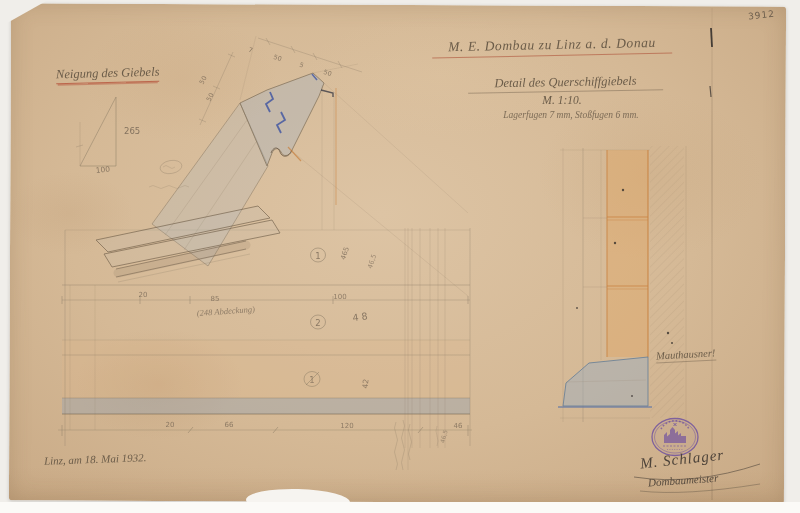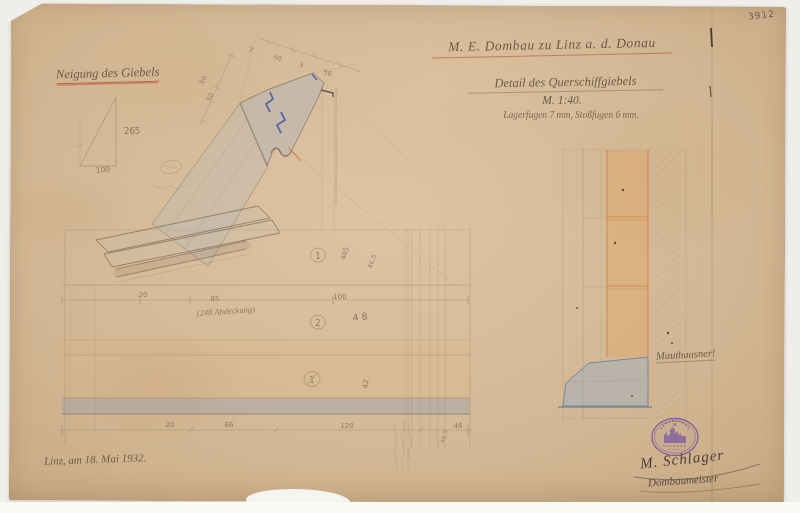--- a/index.html
+++ b/index.html
@@ -245,21 +245,21 @@
 </svg>
 
 <div class="hw archive" style="left:748px;top:10px;">3912</div>
 
 <div class="hw u-red" style="left:56px;top:66px;font-size:12.5px;transform:rotate(-1.5deg);padding-bottom:1px;">Neigung des Giebels</div>
 
 <div class="hw u-red-soft" style="left:432px;top:37px;width:240px;text-align:center;font-size:13.5px;letter-spacing:.6px;transform:rotate(-1.2deg);padding-bottom:2px;">M. E. Dombau zu Linz a. d. Donau</div>
 
 <div class="hw u-pencil" style="left:468px;top:75px;width:195px;text-align:center;font-size:12.5px;transform:rotate(-1deg);padding-bottom:1px;">Detail des Querschiffgiebels</div>
 
-<div class="hw" style="left:527px;top:94px;width:70px;text-align:center;font-size:11.5px;">M. 1:40.</div>
+<div class="hw" style="left:527px;top:94px;width:70px;text-align:center;font-size:11.5px;">M. 1:10.</div>
 
 <div class="hw" style="left:486px;top:110px;width:170px;text-align:center;font-size:9.5px;color:#7d6c57;">Lagerfugen 7 mm, Stoßfugen 6 mm.</div>
 
 <div class="hw u-pencil" style="left:656px;top:349px;font-size:10.5px;transform:rotate(-3deg);padding-bottom:1px;">Mauthausner!</div>
 
 <div class="hw" style="left:44px;top:453px;font-size:11px;transform:rotate(-2deg);">Linz, am 18. Mai 1932.</div>
 
 <div class="hw" style="left:640px;top:451px;font-size:15px;letter-spacing:1px;color:#4e443a;transform:rotate(-6deg);">M. Schlager</div>
 
 <div class="hw" style="left:648px;top:474px;font-size:11px;color:#55493d;transform:rotate(-4deg);">Dombaumeister</div>

